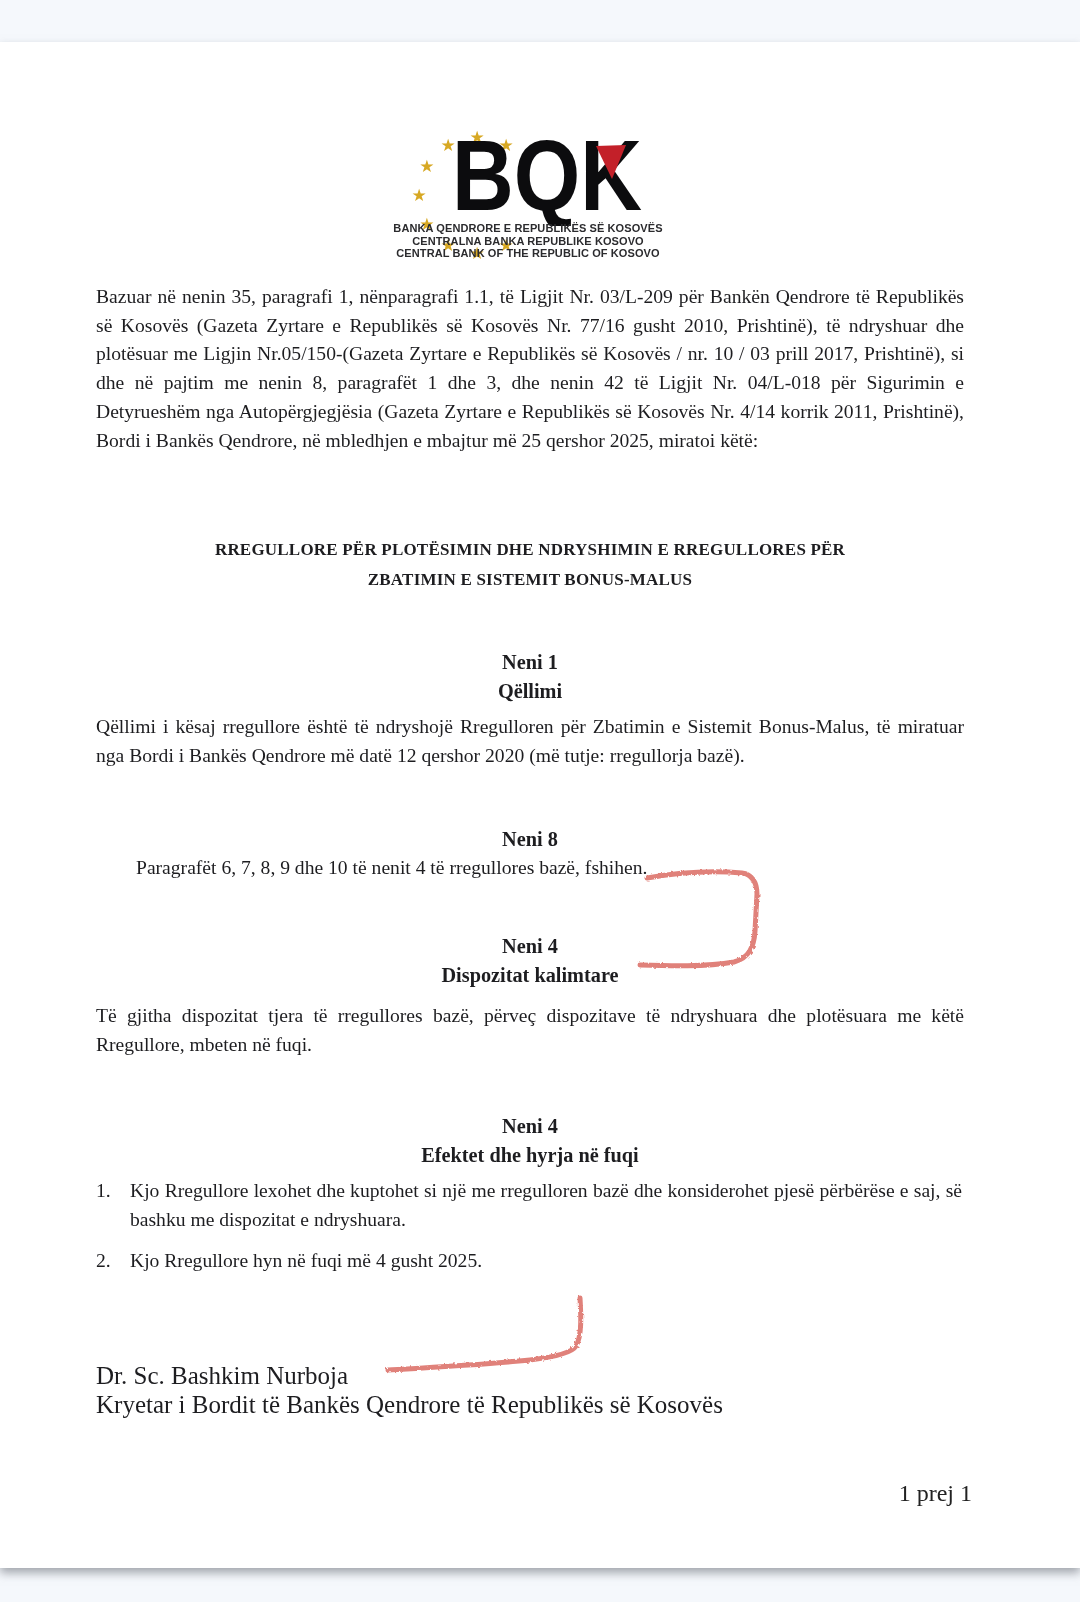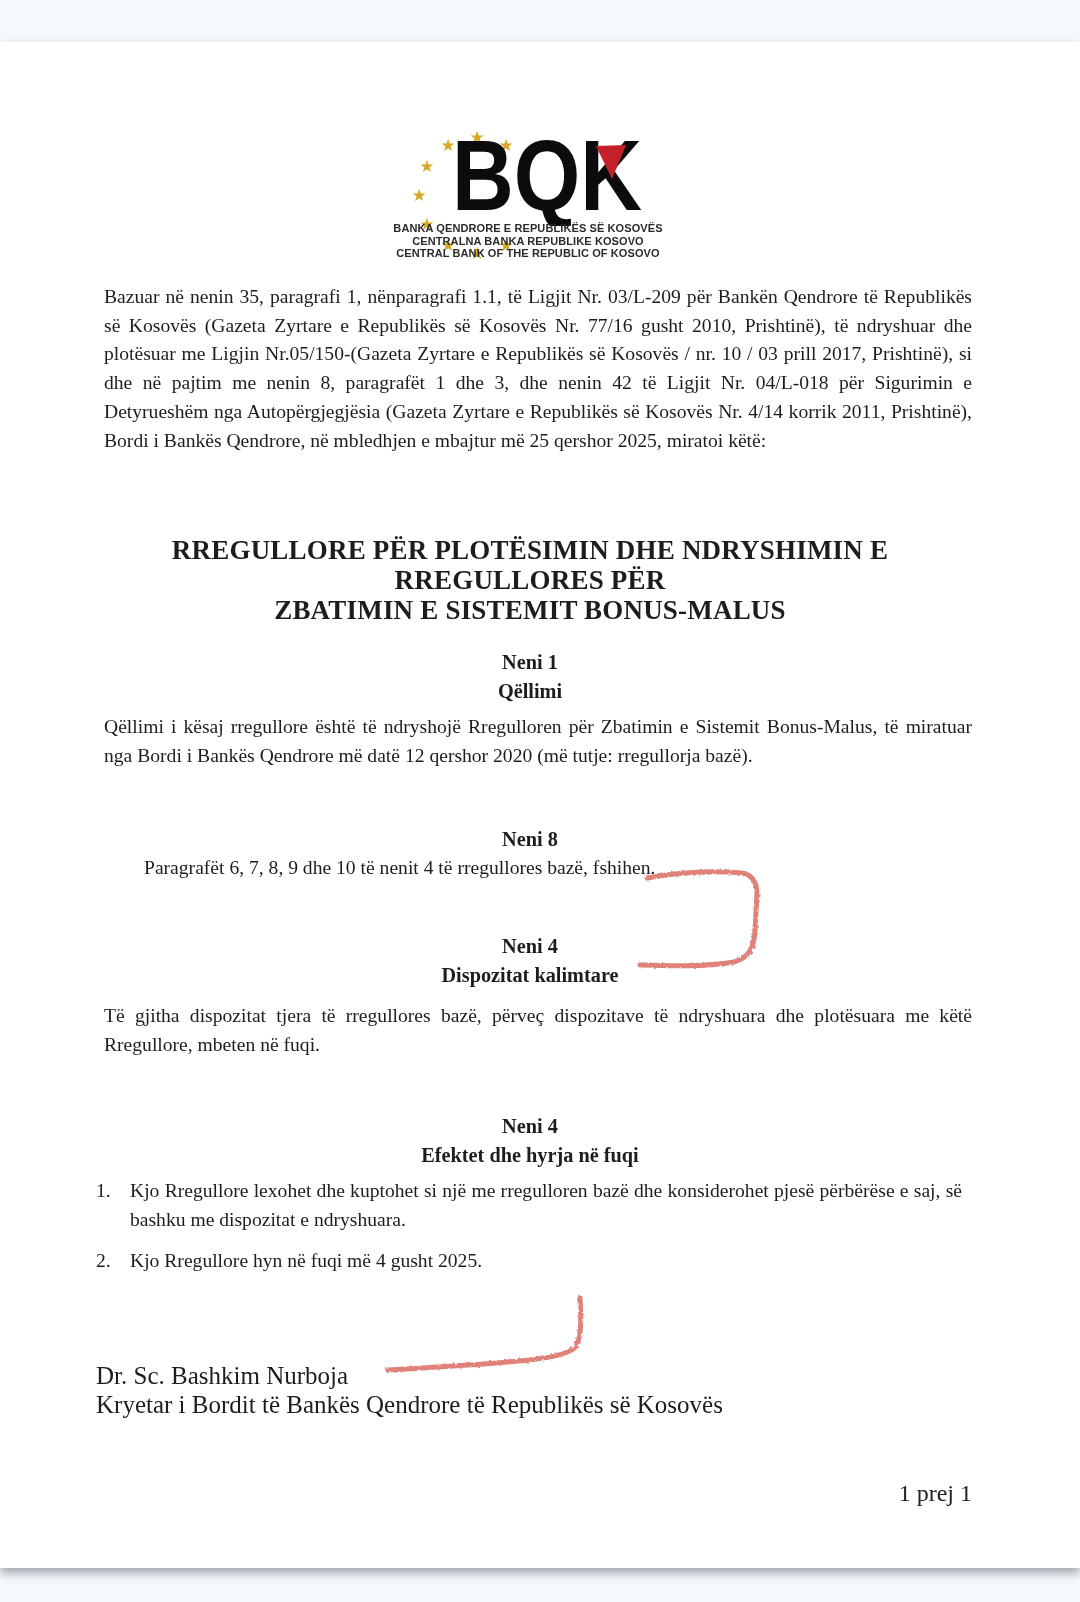--- a/index.html
+++ b/index.html
@@ -28,30 +28,30 @@
   .logo-lines{
     position:absolute;left:-40px;top:88px;width:346px;z-index:3;
     text-align:center;
     font-family:"Liberation Sans", sans-serif;
     font-weight:bold;font-size:11px;line-height:12.6px;
     color:#2b2b2e;letter-spacing:.1px;
     white-space:nowrap;
   }
   
   .body-par{
-    left:104px;width:868px;
+    left:96px;width:868px;
     font-size:19.6px;line-height:28.7px;
     text-align:justify;
   }
   .center-head{
     left:96px;width:868px;
     text-align:center;font-weight:bold;
     font-size:20.3px;line-height:29px;
   }
-  .doc-title{font-size:27px;line-height:30px;letter-spacing:.2px;}
+  .doc-title{font-size:17px;line-height:30px;letter-spacing:.2px;}
   .list-marker{
     left:96px;width:30px;font-size:19.6px;line-height:28.7px;
   }
   .list-text{
     left:130px;width:832px;font-size:19.6px;line-height:28.7px;
     text-align:justify;
   }
   .sig{
     left:96px;width:700px;font-size:25px;line-height:28.8px;
   }

